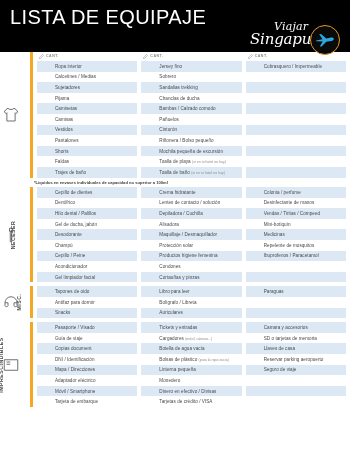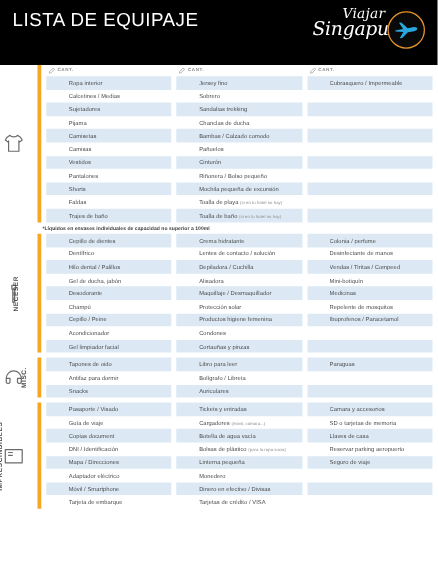--- a/index.html
+++ b/index.html
@@ -12,29 +12,29 @@
   }
   .sheet{width:350px;height:453px;position:relative;background:#fff;}
 
   
   .header{
     height:52px;width:350px;background:#000;
     position:relative;box-sizing:border-box;
     padding:7px 0 0 10px;
   }
   .hdr-title{
-    color:#ffffff;font-size:15px;letter-spacing:.4px;
+    color:#ffffff;font-size:20px;letter-spacing:.4px;
     font-weight:400;line-height:20px;white-space:nowrap;
   }
   .hdr-url{
     color:#d8d8d8;font-size:7.5px;letter-spacing:.15px;
     margin-top:3px;line-height:9px;white-space:nowrap;
   }
   .logo{
-    position:absolute;right:6px;top:1px;width:96px;height:44px;
+    position:absolute;right:6px;top:17px;width:96px;height:44px;
   }
   .logo-word1{
     position:absolute;left:26px;top:3px;
     color:#fff;font-family:"DejaVu Serif", serif;font-style:italic;
     font-size:11px;letter-spacing:.2px;
   }
   .logo-word2{
     position:absolute;left:2px;top:13px;
     color:#fff;font-family:"DejaVu Serif", serif;font-style:italic;
     font-size:15px;letter-spacing:-.2px;

